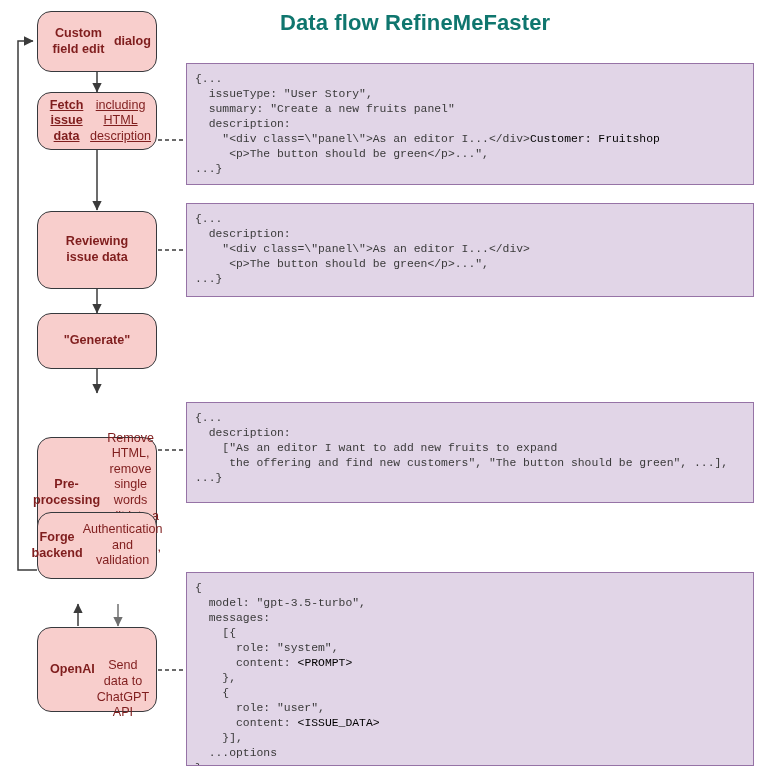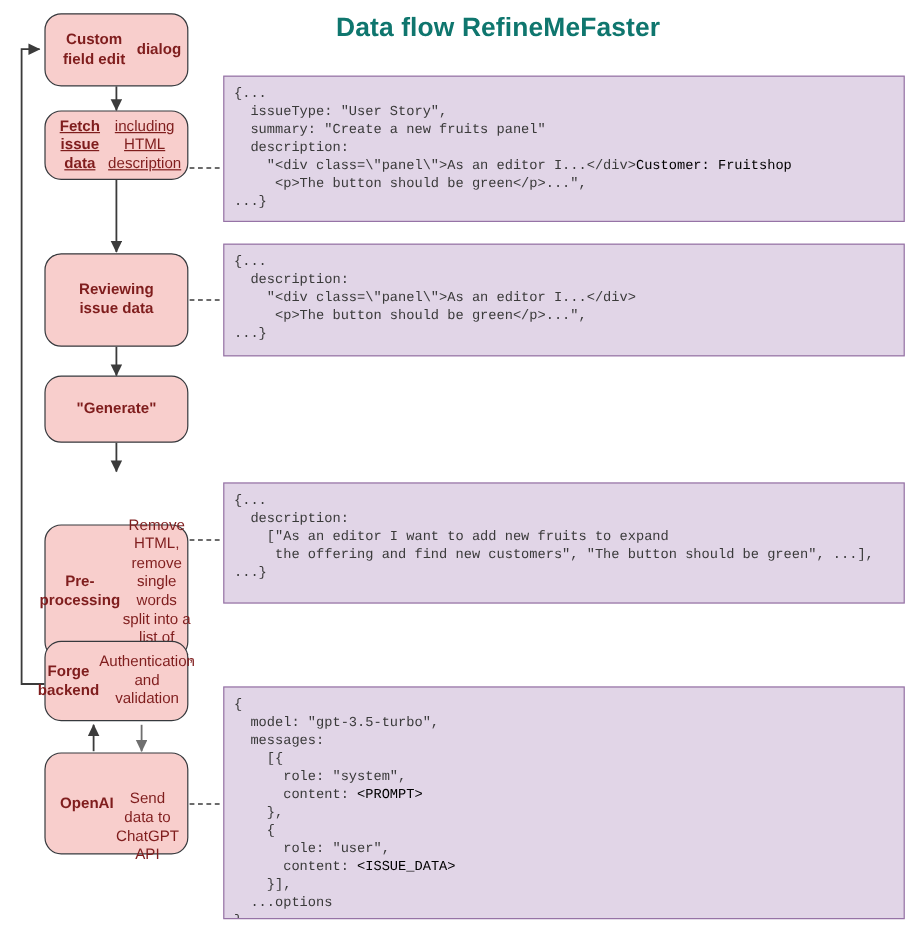--- a/index.html
+++ b/index.html
@@ -157,21 +157,21 @@
   </div>
 
   <div class="node" style="left:37px; top:393px; width:120px; height:112px;margin-top:44px;">
     <div class="hd">Pre-processing</div>
     <div class="sub" style="white-space:pre-line;">Remove HTML,
 remove single words
 split into a list of
 sentences,</div>
   </div>
 
-  <div class="node" style="left:37px; top:534px; width:120px; height:67px;">
+  <div class="node" style="left:37px; top:512px; width:120px; height:67px;">
     <div class="hd">Forge backend</div>
     <div class="sub" style="white-space:pre-line;">Authentication and
 validation</div>
   </div>
 
   <div class="node" style="left:37px; top:627px; width:120px; height:85px;padding-left:12px;">
     <div class="hd">OpenAI</div>
     <div class="sub" style="white-space:pre-line;margin-top:40px;">Send data to
 ChatGPT API</div>
   </div>

